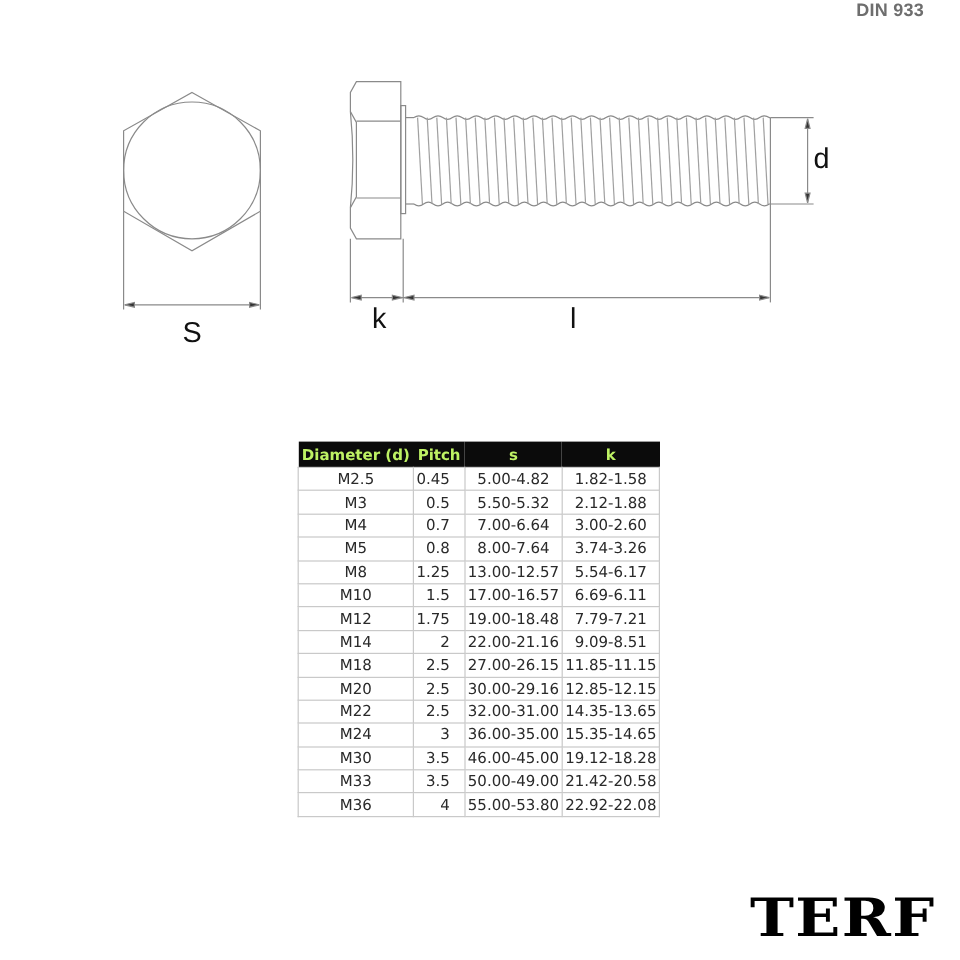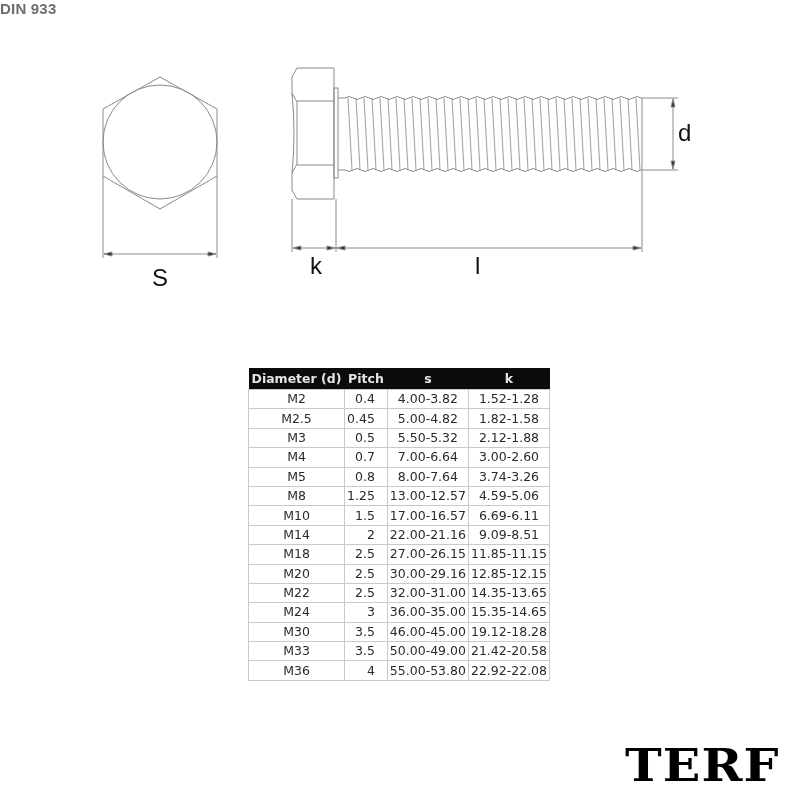--- a/index.html
+++ b/index.html
@@ -1,21 +1,21 @@
 <!DOCTYPE html>
 <html><head>
   <meta charset="utf-8">
   <style>
     html, body { margin: 0; padding: 0; background: #ffffff; }
     body { width: 800px; height: 800px; position: relative; overflow: hidden; font-family: "DejaVu Sans", sans-serif; }
-    .title { position: absolute; top: 0; left: 0; width: 770px; text-align: left; font-family: "Liberation Sans", sans-serif; font-weight: bold; font-size: 15px; color: #6e6e6e; letter-spacing: 0.2px; }
+    .title { position: absolute; top: 0; left: 0; width: 770px; text-align: right; font-family: "Liberation Sans", sans-serif; font-weight: bold; font-size: 15px; color: #6e6e6e; letter-spacing: 0.2px; }
     svg.drawing { position: absolute; left: 0; top: 0; }
     .dim-label { position: absolute; font-family: "Liberation Sans", sans-serif; font-size: 24px; color: #111; }
     table.spec { position: absolute; left: 248px; top: 368px; border-collapse: collapse; font-family: "DejaVu Sans", sans-serif; font-size: 12.5px; color: #2a2a2a; }
-    table.spec th { background: #0b0b0b; color: #e5e5e5; font-weight: bold; height: 21px; padding: 0 3px; font-size: 12.5px; white-space: nowrap; }
+    table.spec th { background: #0b0b0b; color: #bef264; font-weight: bold; height: 21px; padding: 0 3px; font-size: 12.5px; white-space: nowrap; }
     table.spec td { border: 1px solid #c9c9c9; height: 18.4px; padding: 0 2px; text-align: center; white-space: nowrap; line-height: 18px; }
     table.spec td.c-pitch { text-align: right; padding-right: 12px; }
     .col-d { width: 90px; } .col-p { width: 34px; margin-top: 26px; } .col-s { width: 74px; } .col-k { width: 74px; }
     .logo { position: absolute; left: 625px; top: 744px; font-family: "DejaVu Serif", serif; font-weight: bold; font-size: 44px; letter-spacing: 1px; color: #000; transform: scaleX(1.12); transform-origin: left top; line-height: 1; }
   </style>
 </head>
 <body>
 
 <div class="title">DIN 933</div>
 
@@ -111,26 +111,20 @@
   <thead>
     <tr>
       <th class="col-d">Diameter (d)</th>
       <th class="col-p">Pitch</th>
       <th class="col-s">s</th>
       <th class="col-k">k</th>
     </tr>
   </thead>
   <tbody>
     <tr>
-        <td>M2</td>
-        <td class="c-pitch">0.4</td>
-        <td>4.00-3.82</td>
-        <td>1.52-1.28</td>
-      </tr>
-    <tr>
         <td>M2.5</td>
         <td class="c-pitch">0.45</td>
         <td>5.00-4.82</td>
         <td>1.82-1.58</td>
       </tr>
     <tr>
         <td>M3</td>
         <td class="c-pitch">0.5</td>
         <td>5.50-5.32</td>
         <td>2.12-1.88</td>
@@ -144,29 +138,35 @@
     <tr>
         <td>M5</td>
         <td class="c-pitch">0.8</td>
         <td>8.00-7.64</td>
         <td>3.74-3.26</td>
       </tr>
     <tr>
         <td>M8</td>
         <td class="c-pitch">1.25</td>
         <td>13.00-12.57</td>
-        <td>4.59-5.06</td>
+        <td>5.54-6.17</td>
       </tr>
     <tr>
         <td>M10</td>
         <td class="c-pitch">1.5</td>
         <td>17.00-16.57</td>
         <td>6.69-6.11</td>
       </tr>
     <tr>
+        <td>M12</td>
+        <td class="c-pitch">1.75</td>
+        <td>19.00-18.48</td>
+        <td>7.79-7.21</td>
+      </tr>
+    <tr>
         <td>M14</td>
         <td class="c-pitch">2</td>
         <td>22.00-21.16</td>
         <td>9.09-8.51</td>
       </tr>
     <tr>
         <td>M18</td>
         <td class="c-pitch">2.5</td>
         <td>27.00-26.15</td>
         <td>11.85-11.15</td>

